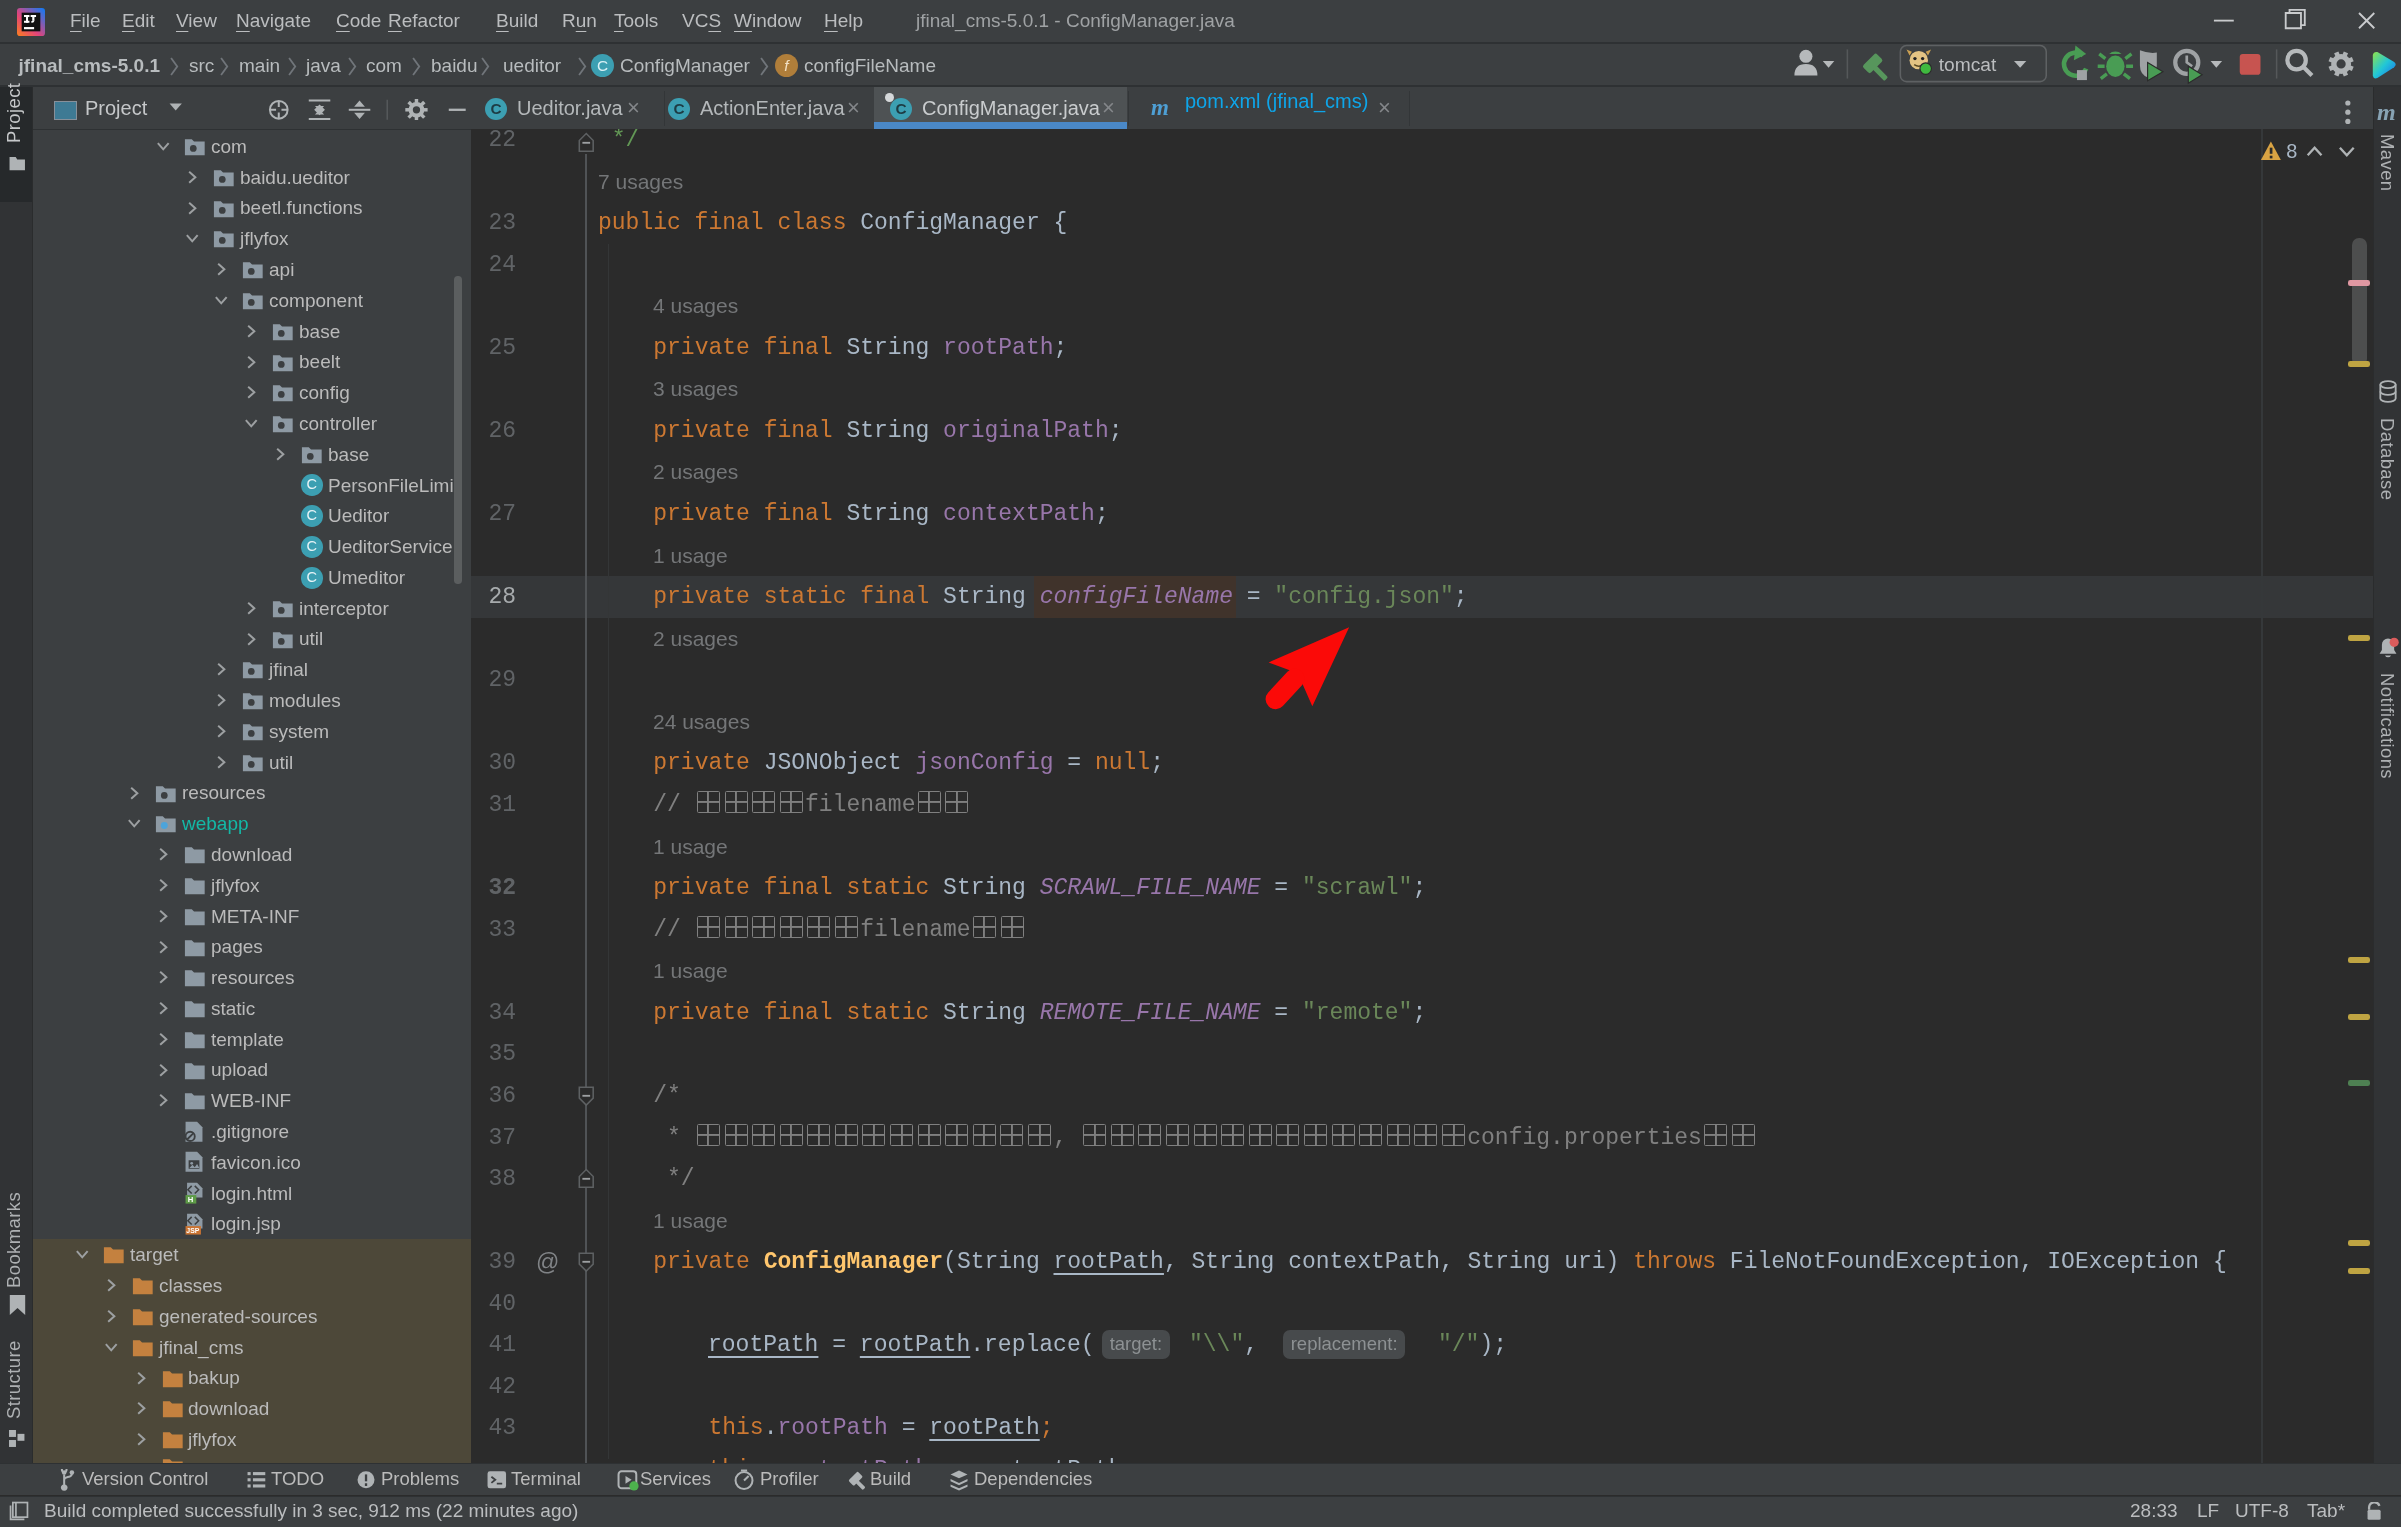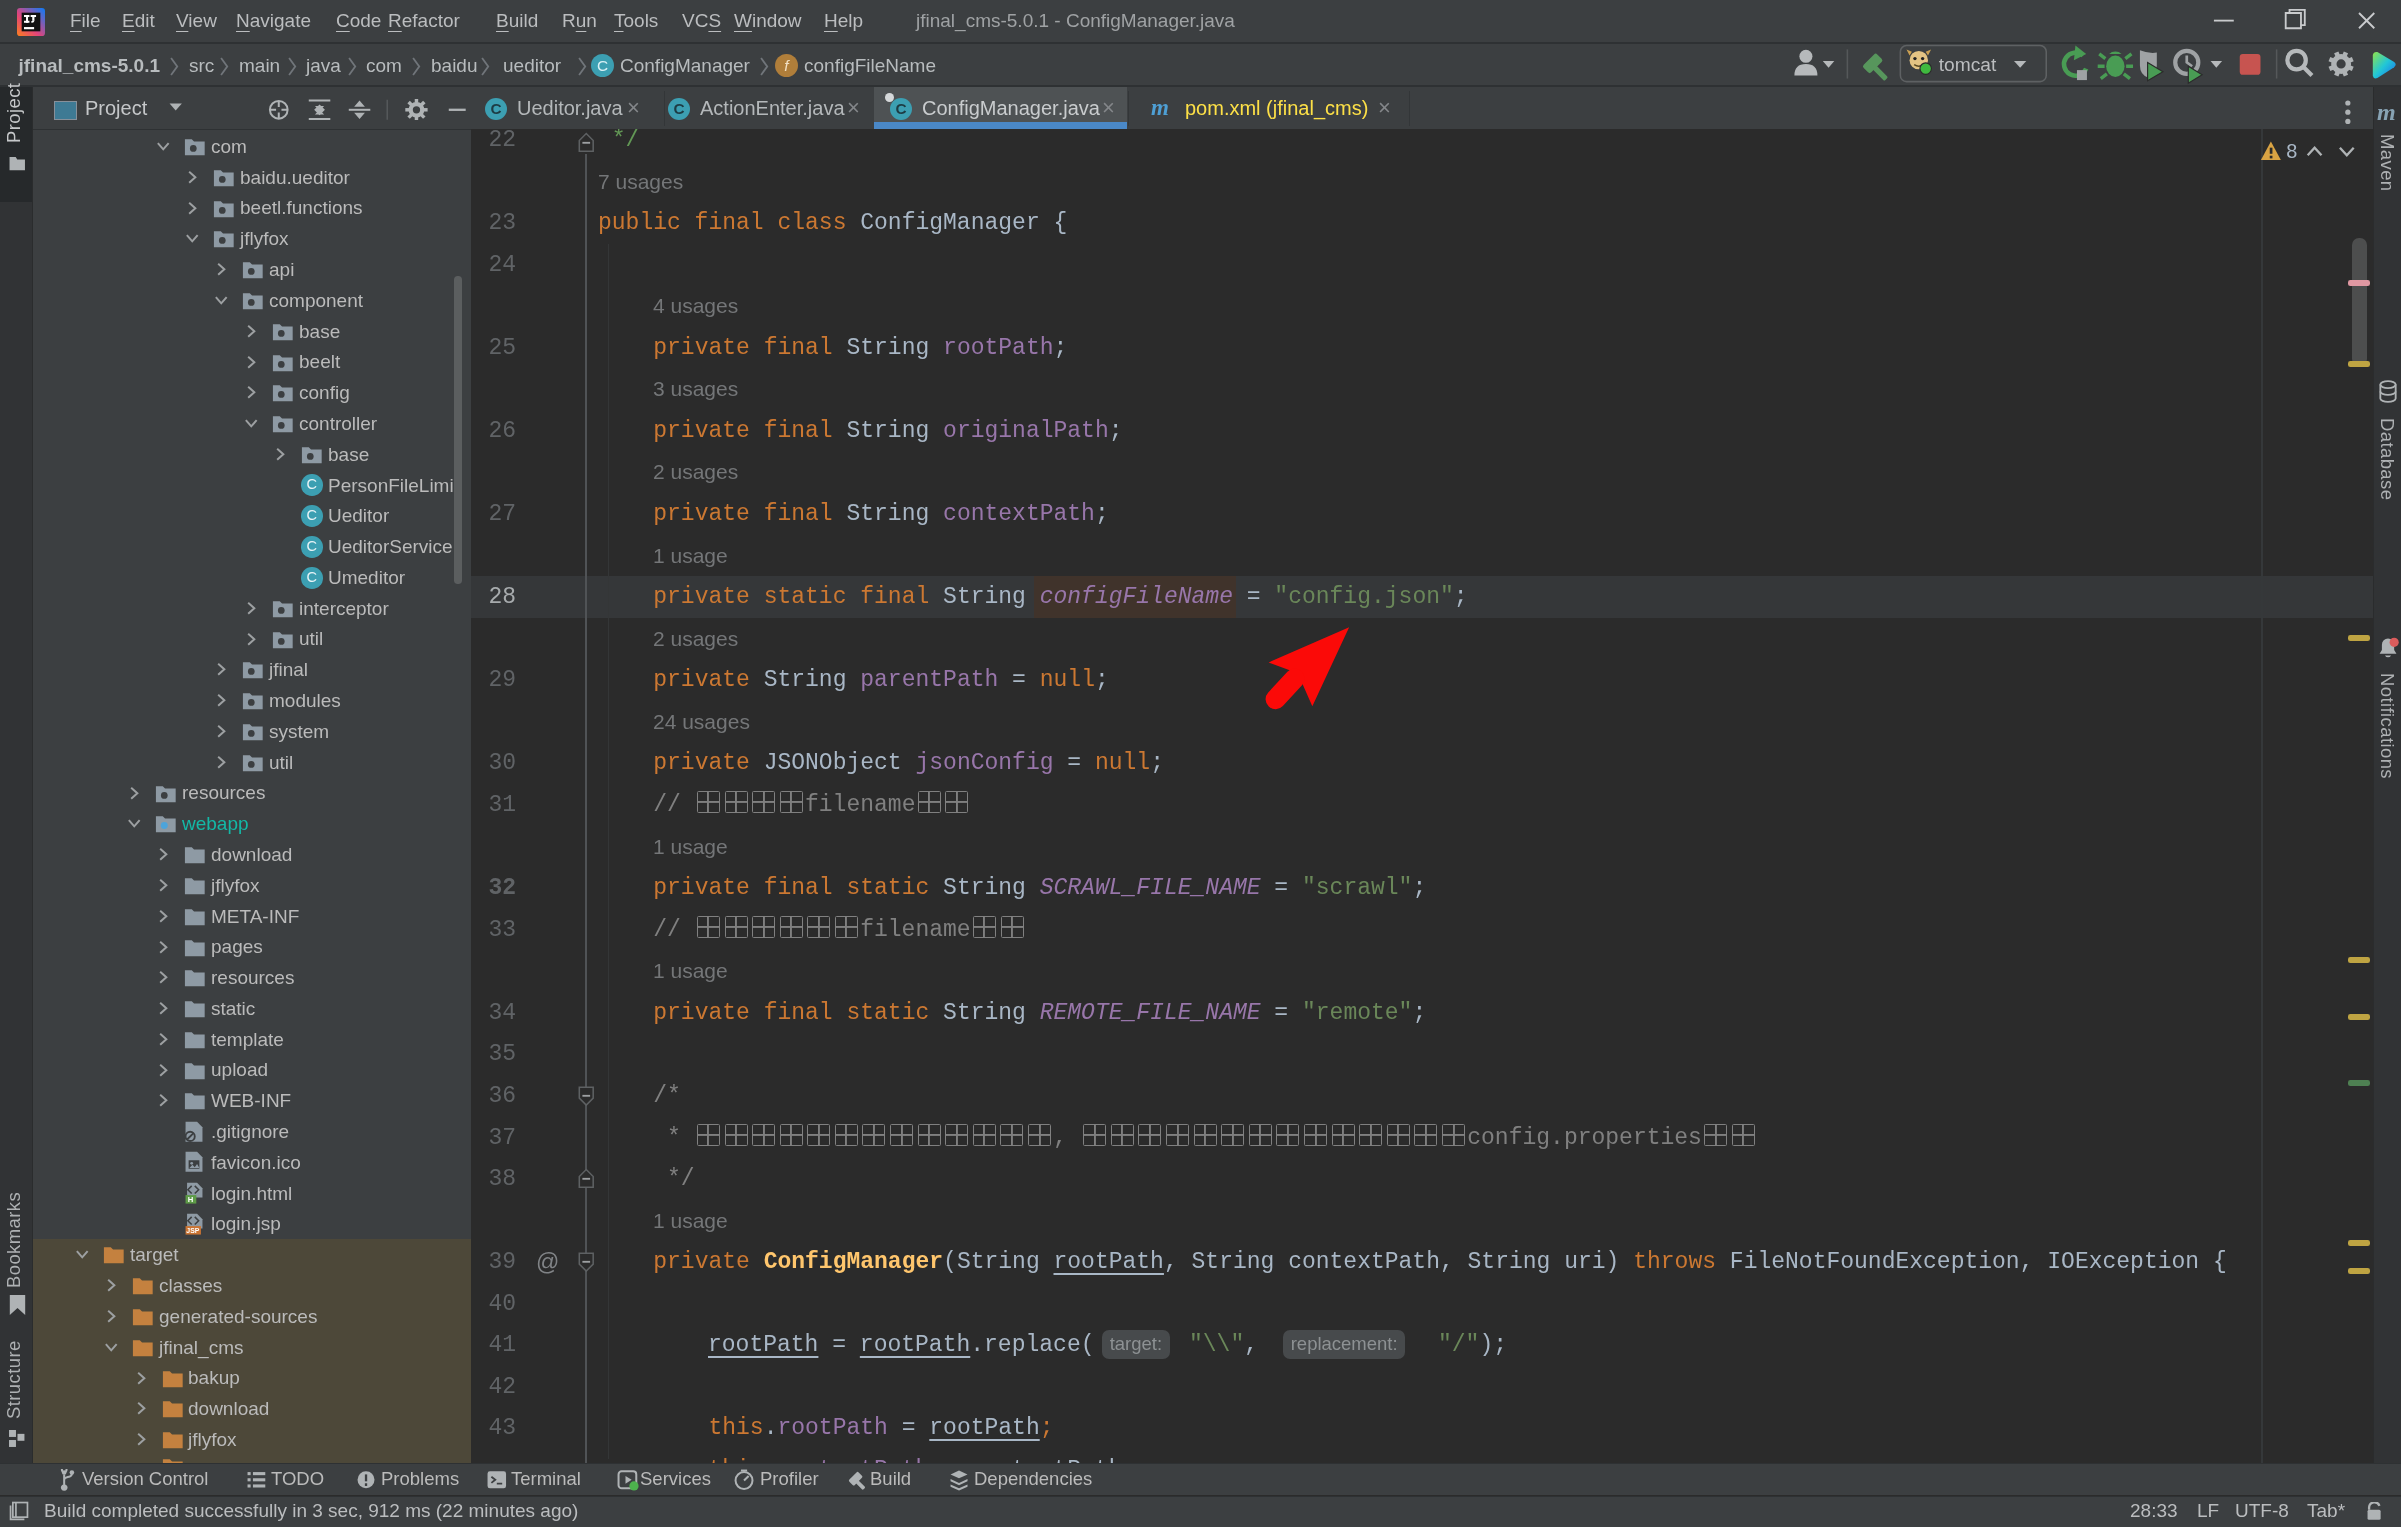--- a/index.html
+++ b/index.html
@@ -540,21 +540,21 @@
 <div class="abs" style="left:517px;top:87px;height:42px;line-height:42px;font-size:20px;color:#b4b8ba">Ueditor.java</div>
 <div class="abs" style="left:627px;top:87px;height:42px;line-height:42px"><span class="x">×</span></div>
 <div class="abs" style="left:668px;top:98px;width:22px;height:22px;border-radius:50%;background:#3c9fb2;color:#1d3c44;font-size:15.4px;font-weight:bold;text-align:center;line-height:22px">C</div>
 <div class="abs" style="left:700px;top:87px;height:42px;line-height:42px;font-size:20px;color:#b4b8ba">ActionEnter.java</div>
 <div class="abs" style="left:847px;top:87px;height:42px;line-height:42px"><span class="x">×</span></div>
 <div class="abs" style="left:890px;top:98px;width:22px;height:22px;border-radius:50%;background:#3c9fb2;color:#1d3c44;font-size:15.4px;font-weight:bold;text-align:center;line-height:22px">C</div>
 <div class="abs" style="left:885px;top:93px;width:9.2px;height:9.2px;border-radius:50%;background:#d5d8da"></div>
 <div class="abs" style="left:922px;top:87px;height:42px;line-height:42px;font-size:20px;color:#c9ccce">ConfigManager.java</div>
 <div class="abs" style="left:1102px;top:87px;height:42px;line-height:42px"><span class="x">×</span></div>
 <div class="abs" style="left:1151px;top:87px;height:42px;line-height:42px;font-size:23px;font-weight:bold;font-style:italic;color:#4e9fd4;font-family:'Liberation Serif',serif">m</div>
-<div class="abs" style="left:1185px;top:87px;height:60px;line-height:42px;font-size:20px;color:#fde047">pom.xml (jfinal_cms)</div>
+<div class="abs" style="left:1185px;top:80px;height:60px;line-height:42px;font-size:20px;color:#0ea5e9">pom.xml (jfinal_cms)</div>
 <div class="abs" style="left:1378px;top:87px;height:42px;line-height:42px"><span class="x">×</span></div>
 <div class="abs" style="left:664px;top:91px;width:1.2px;height:35px;background:#333638"></div>
 <div class="abs" style="left:1128px;top:91px;width:1.2px;height:35px;background:#333638"></div>
 <div class="abs" style="left:1409px;top:91px;width:1.2px;height:35px;background:#333638"></div>
 <svg class="abs" style="left:2344px;top:99px" width="7.7" height="28" viewBox="0 0 10 36">
       <circle cx="5" cy="5" r="3.4" fill="#afb3b5"></circle>
       <circle cx="5" cy="17" r="3.4" fill="#afb3b5"></circle>
       <circle cx="5" cy="29" r="3.4" fill="#afb3b5"></circle>
     </svg>
 <div class="abs" style="left:471px;top:129px;width:1902px;height:1334px;background:#2b2b2b;overflow:hidden">
@@ -607,21 +607,20 @@
 <div class="mono abs" style="left:127px;top:73px"><span class="kw">public final class </span><span class="df">ConfigManager {</span></div>
 <div class="usg" style="left:182px;top:156px">4 usages</div>
 <div class="mono abs" style="left:127px;top:198px">    <span class="kw">private final </span><span class="df">String </span><span class="fl">rootPath</span><span class="df">;</span></div>
 <div class="usg" style="left:182px;top:239px">3 usages</div>
 <div class="mono abs" style="left:127px;top:281px">    <span class="kw">private final </span><span class="df">String </span><span class="fl">originalPath</span><span class="df">;</span></div>
 <div class="usg" style="left:182px;top:322px">2 usages</div>
 <div class="mono abs" style="left:127px;top:364px">    <span class="kw">private final </span><span class="df">String </span><span class="fl">contextPath</span><span class="df">;</span></div>
 <div class="usg" style="left:182px;top:406px">1 usage</div>
 <div class="mono abs" style="left:127px;top:447px">    <span class="kw">private static final </span><span class="df">String </span><span class="fl it">configFileName</span><span class="df"> = </span><span class="st">"config.json"</span><span class="df">;</span></div>
 <div class="usg" style="left:182px;top:489px">2 usages</div>
-<div class="mono abs" style="left:127px;top:530px">    <span class="kw">private </span><span class="df">String </span><span class="fl">parentPath</span><span class="df"> = </span><span class="kw">null</span><span class="df">;</span></div>
 <div class="usg" style="left:182px;top:572px">24 usages</div>
 <div class="mono abs" style="left:127px;top:613px">    <span class="kw">private </span><span class="df">JSONObject </span><span class="fl">jsonConfig</span><span class="df"> = </span><span class="kw">null</span><span class="df">;</span></div>
 <div class="mono abs" style="left:127px;top:655px">    <span class="cm">// </span><i class="cj" style="border-color:#808080;background-image:linear-gradient(#808080,#808080),linear-gradient(#808080,#808080)"></i><i class="cj" style="border-color:#808080;background-image:linear-gradient(#808080,#808080),linear-gradient(#808080,#808080)"></i><i class="cj" style="border-color:#808080;background-image:linear-gradient(#808080,#808080),linear-gradient(#808080,#808080)"></i><i class="cj" style="border-color:#808080;background-image:linear-gradient(#808080,#808080),linear-gradient(#808080,#808080)"></i><span class="cm">filename</span><i class="cj" style="border-color:#808080;background-image:linear-gradient(#808080,#808080),linear-gradient(#808080,#808080)"></i><i class="cj" style="border-color:#808080;background-image:linear-gradient(#808080,#808080),linear-gradient(#808080,#808080)"></i></div>
 <div class="usg" style="left:182px;top:697px">1 usage</div>
 <div class="mono abs" style="left:127px;top:738px">    <span class="kw">private final static </span><span class="df">String </span><span class="fl it">SCRAWL_FILE_NAME</span><span class="df"> = </span><span class="st">"scrawl"</span><span class="df">;</span></div>
 <div class="mono abs" style="left:127px;top:780px">    <span class="cm">// </span><i class="cj" style="border-color:#808080;background-image:linear-gradient(#808080,#808080),linear-gradient(#808080,#808080)"></i><i class="cj" style="border-color:#808080;background-image:linear-gradient(#808080,#808080),linear-gradient(#808080,#808080)"></i><i class="cj" style="border-color:#808080;background-image:linear-gradient(#808080,#808080),linear-gradient(#808080,#808080)"></i><i class="cj" style="border-color:#808080;background-image:linear-gradient(#808080,#808080),linear-gradient(#808080,#808080)"></i><i class="cj" style="border-color:#808080;background-image:linear-gradient(#808080,#808080),linear-gradient(#808080,#808080)"></i><i class="cj" style="border-color:#808080;background-image:linear-gradient(#808080,#808080),linear-gradient(#808080,#808080)"></i><span class="cm">filename</span><i class="cj" style="border-color:#808080;background-image:linear-gradient(#808080,#808080),linear-gradient(#808080,#808080)"></i><i class="cj" style="border-color:#808080;background-image:linear-gradient(#808080,#808080),linear-gradient(#808080,#808080)"></i></div>
 <div class="usg" style="left:182px;top:821px">1 usage</div>
 <div class="mono abs" style="left:127px;top:863px">    <span class="kw">private final static </span><span class="df">String </span><span class="fl it">REMOTE_FILE_NAME</span><span class="df"> = </span><span class="st">"remote"</span><span class="df">;</span></div>
 <div class="mono abs" style="left:127px;top:946px">    <span class="cm">/*</span></div>
 <div class="mono abs" style="left:127px;top:988px">     <span class="cm">* </span><i class="cj" style="border-color:#808080;background-image:linear-gradient(#808080,#808080),linear-gradient(#808080,#808080)"></i><i class="cj" style="border-color:#808080;background-image:linear-gradient(#808080,#808080),linear-gradient(#808080,#808080)"></i><i class="cj" style="border-color:#808080;background-image:linear-gradient(#808080,#808080),linear-gradient(#808080,#808080)"></i><i class="cj" style="border-color:#808080;background-image:linear-gradient(#808080,#808080),linear-gradient(#808080,#808080)"></i><i class="cj" style="border-color:#808080;background-image:linear-gradient(#808080,#808080),linear-gradient(#808080,#808080)"></i><i class="cj" style="border-color:#808080;background-image:linear-gradient(#808080,#808080),linear-gradient(#808080,#808080)"></i><i class="cj" style="border-color:#808080;background-image:linear-gradient(#808080,#808080),linear-gradient(#808080,#808080)"></i><i class="cj" style="border-color:#808080;background-image:linear-gradient(#808080,#808080),linear-gradient(#808080,#808080)"></i><i class="cj" style="border-color:#808080;background-image:linear-gradient(#808080,#808080),linear-gradient(#808080,#808080)"></i><i class="cj" style="border-color:#808080;background-image:linear-gradient(#808080,#808080),linear-gradient(#808080,#808080)"></i><i class="cj" style="border-color:#808080;background-image:linear-gradient(#808080,#808080),linear-gradient(#808080,#808080)"></i><i class="cj" style="border-color:#808080;background-image:linear-gradient(#808080,#808080),linear-gradient(#808080,#808080)"></i><i class="cj" style="border-color:#808080;background-image:linear-gradient(#808080,#808080),linear-gradient(#808080,#808080)"></i><span class="cm">, </span><i class="cj" style="border-color:#808080;background-image:linear-gradient(#808080,#808080),linear-gradient(#808080,#808080)"></i><i class="cj" style="border-color:#808080;background-image:linear-gradient(#808080,#808080),linear-gradient(#808080,#808080)"></i><i class="cj" style="border-color:#808080;background-image:linear-gradient(#808080,#808080),linear-gradient(#808080,#808080)"></i><i class="cj" style="border-color:#808080;background-image:linear-gradient(#808080,#808080),linear-gradient(#808080,#808080)"></i><i class="cj" style="border-color:#808080;background-image:linear-gradient(#808080,#808080),linear-gradient(#808080,#808080)"></i><i class="cj" style="border-color:#808080;background-image:linear-gradient(#808080,#808080),linear-gradient(#808080,#808080)"></i><i class="cj" style="border-color:#808080;background-image:linear-gradient(#808080,#808080),linear-gradient(#808080,#808080)"></i><i class="cj" style="border-color:#808080;background-image:linear-gradient(#808080,#808080),linear-gradient(#808080,#808080)"></i><i class="cj" style="border-color:#808080;background-image:linear-gradient(#808080,#808080),linear-gradient(#808080,#808080)"></i><i class="cj" style="border-color:#808080;background-image:linear-gradient(#808080,#808080),linear-gradient(#808080,#808080)"></i><i class="cj" style="border-color:#808080;background-image:linear-gradient(#808080,#808080),linear-gradient(#808080,#808080)"></i><i class="cj" style="border-color:#808080;background-image:linear-gradient(#808080,#808080),linear-gradient(#808080,#808080)"></i><i class="cj" style="border-color:#808080;background-image:linear-gradient(#808080,#808080),linear-gradient(#808080,#808080)"></i><i class="cj" style="border-color:#808080;background-image:linear-gradient(#808080,#808080),linear-gradient(#808080,#808080)"></i><span class="cm">config.properties</span><i class="cj" style="border-color:#808080;background-image:linear-gradient(#808080,#808080),linear-gradient(#808080,#808080)"></i><i class="cj" style="border-color:#808080;background-image:linear-gradient(#808080,#808080),linear-gradient(#808080,#808080)"></i></div>

